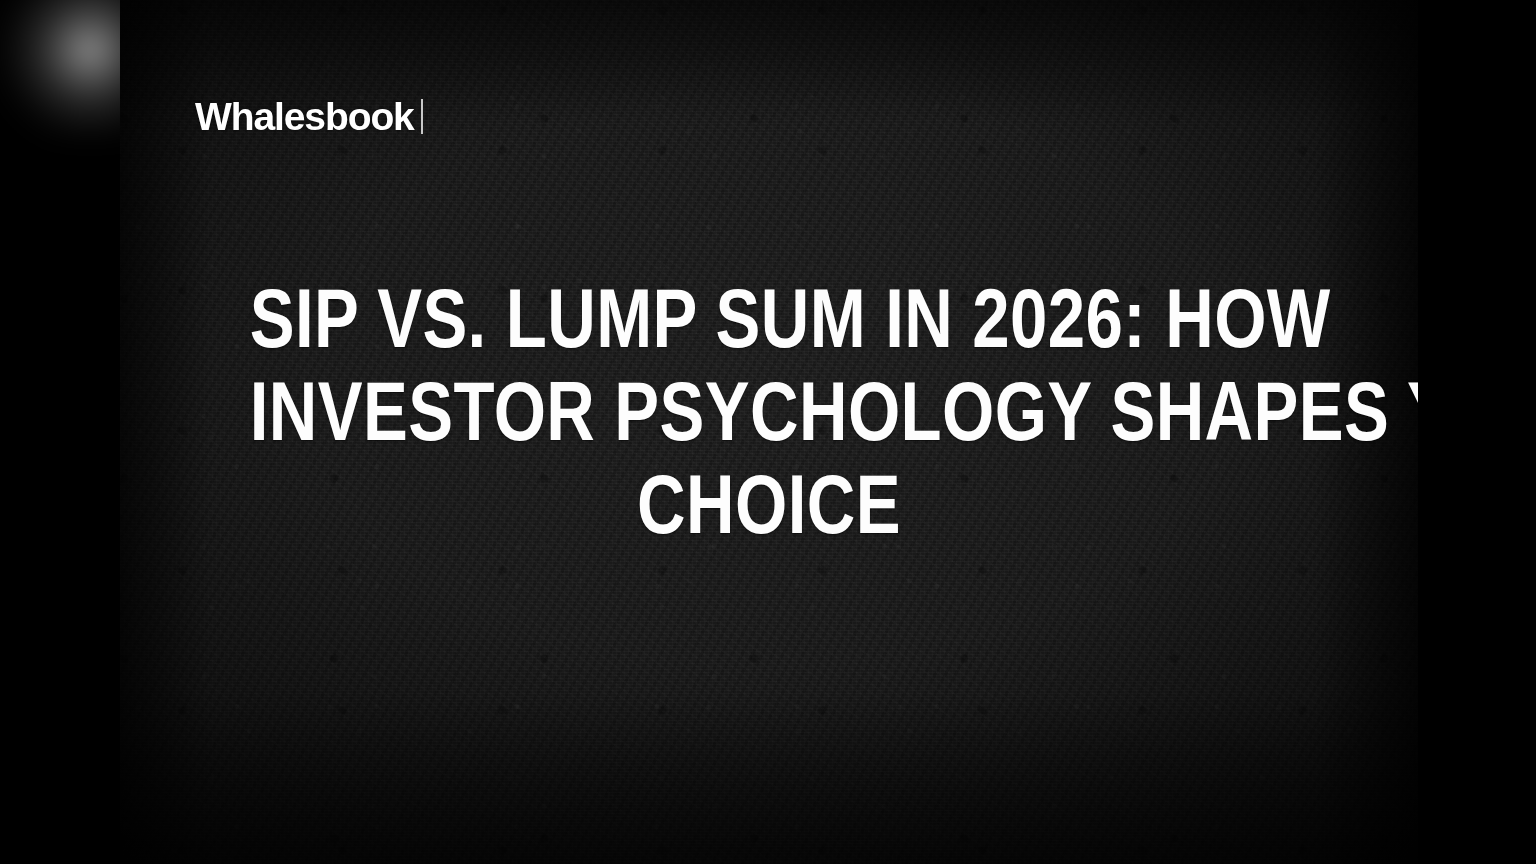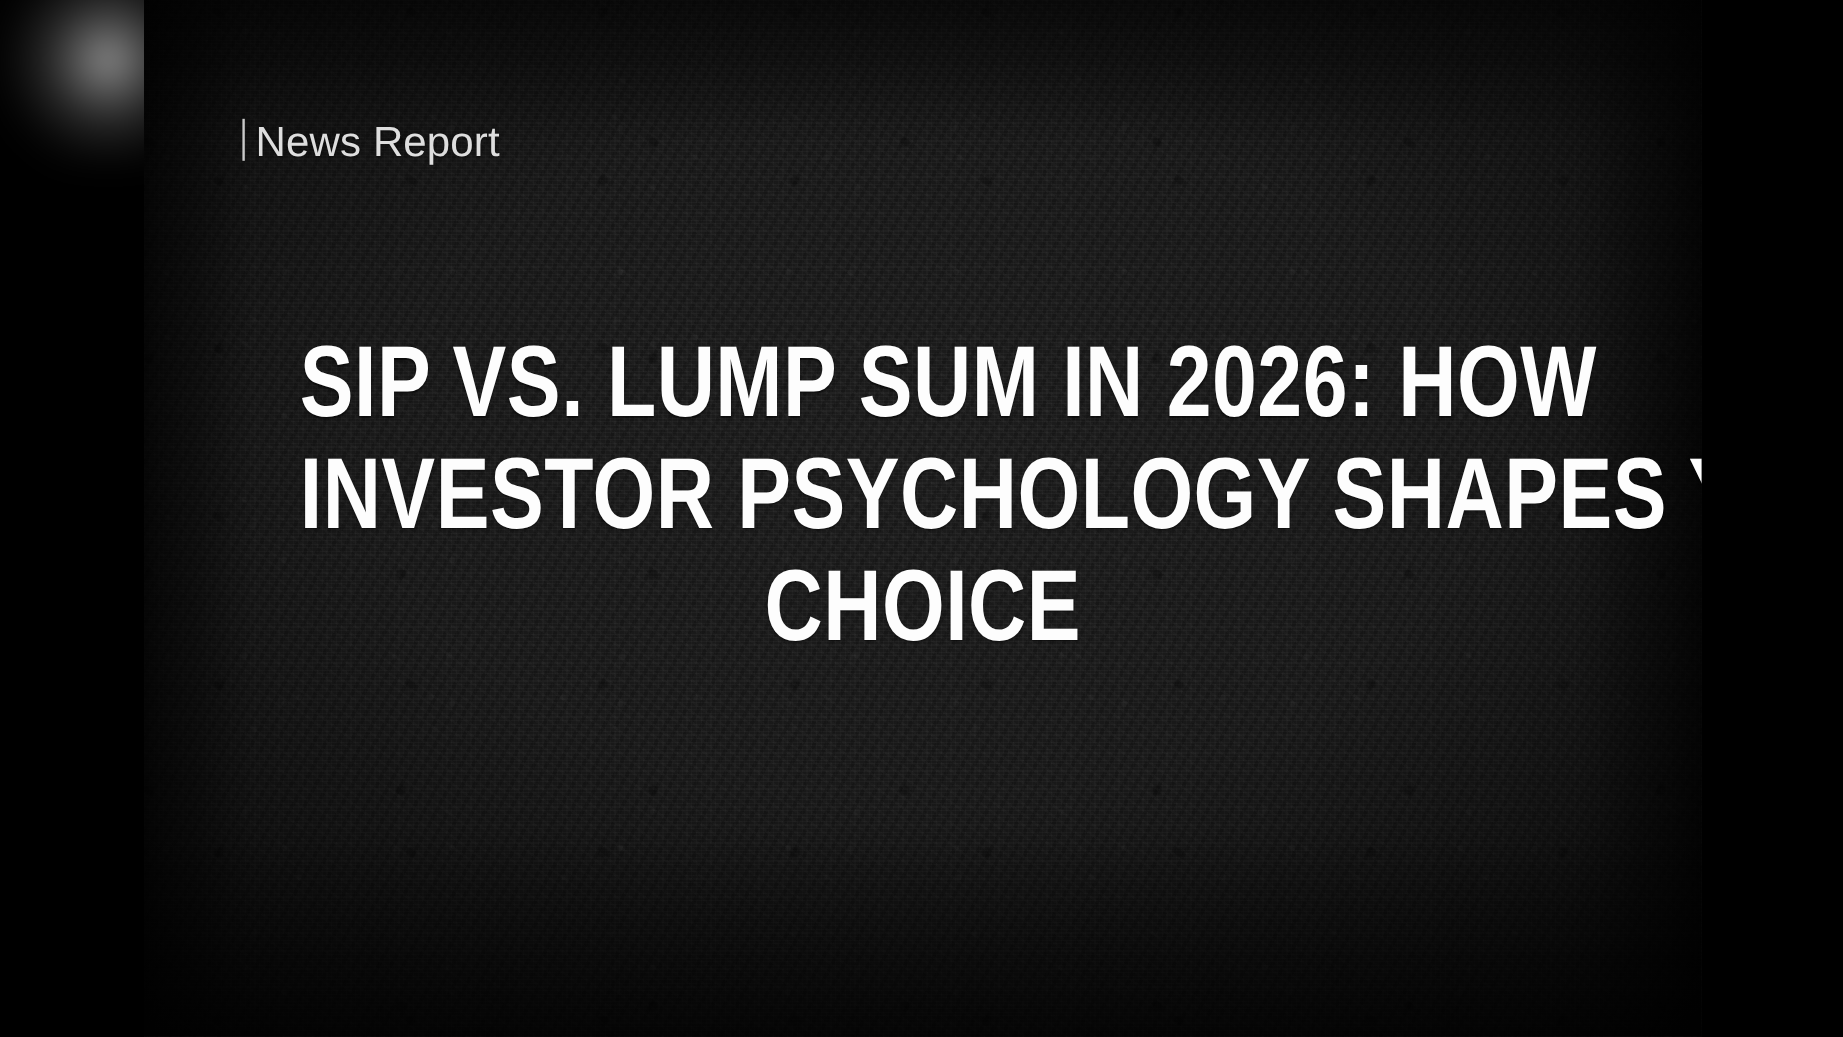--- a/index.html
+++ b/index.html
@@ -195,22 +195,22 @@
   <div id="panel">
     <div class="noise-a"></div>
     <div class="noise-b"></div>
     <div class="noise-c"></div>
     <div class="vignette"></div>
   </div>
 
   <div id="content">
 
     <div id="logo">
+      <span class="brand">Whalesbook</span>
       <span class="divider"></span>
-      <span class="kicker">News Report</span>
     </div>
 
     <div id="headline">
       <span class="line">SIP VS. LUMP SUM IN 2026: HOW</span>
       <span class="line">INVESTOR PSYCHOLOGY SHAPES YOUR</span>
       <span class="line">CHOICE</span>
     </div>
 
   </div>
 

